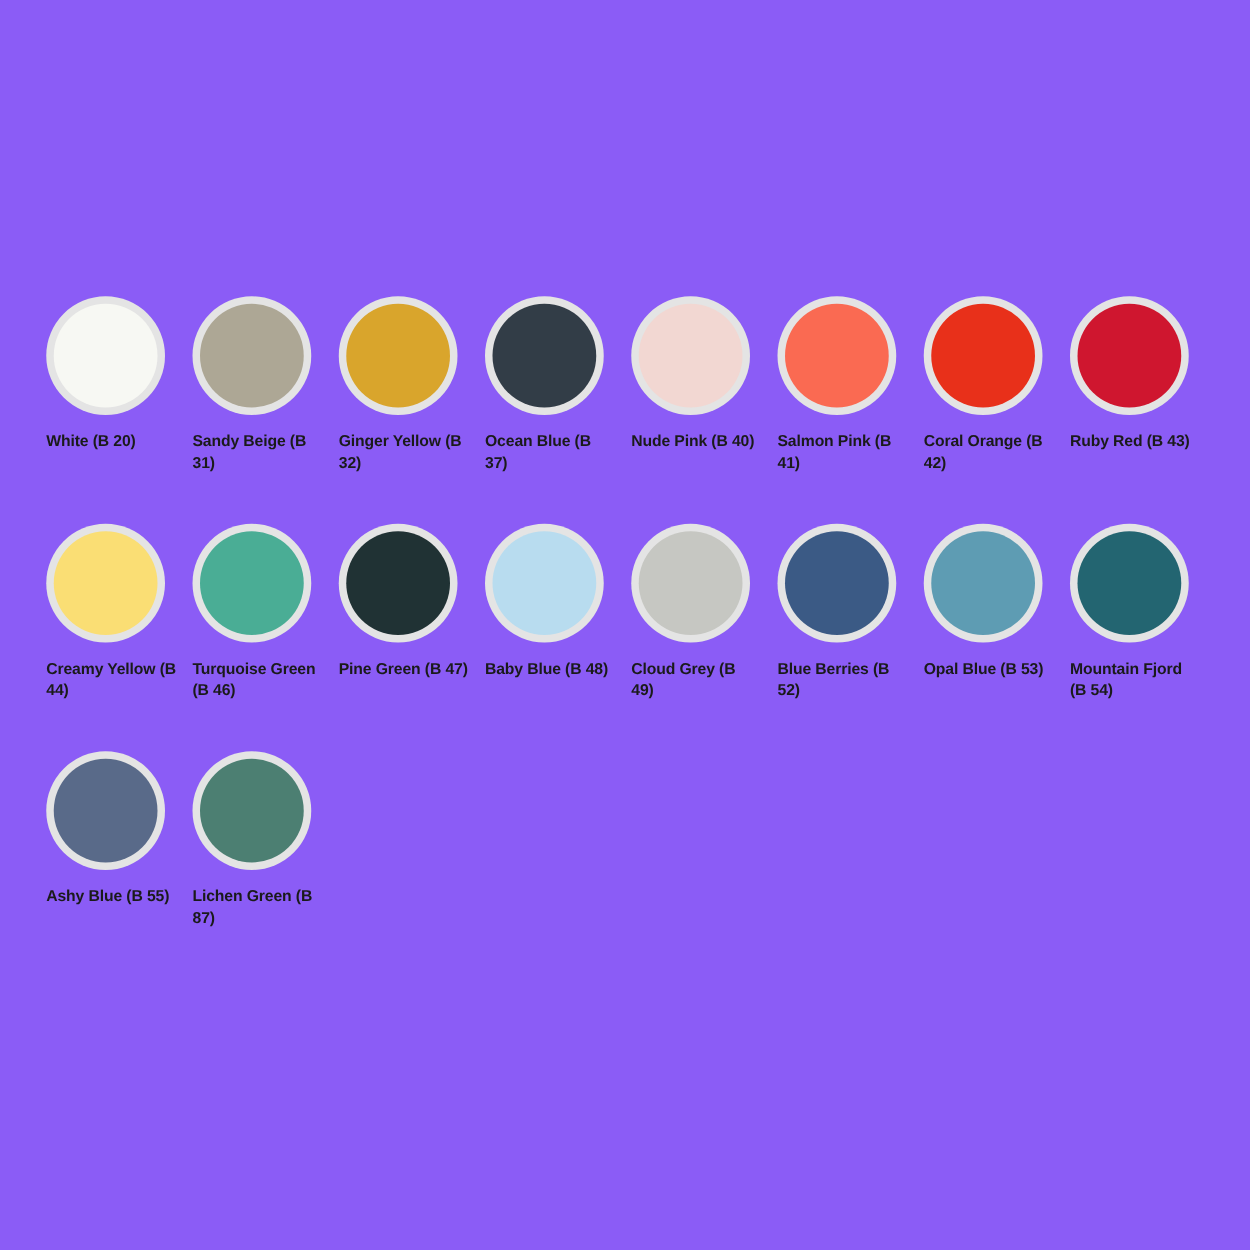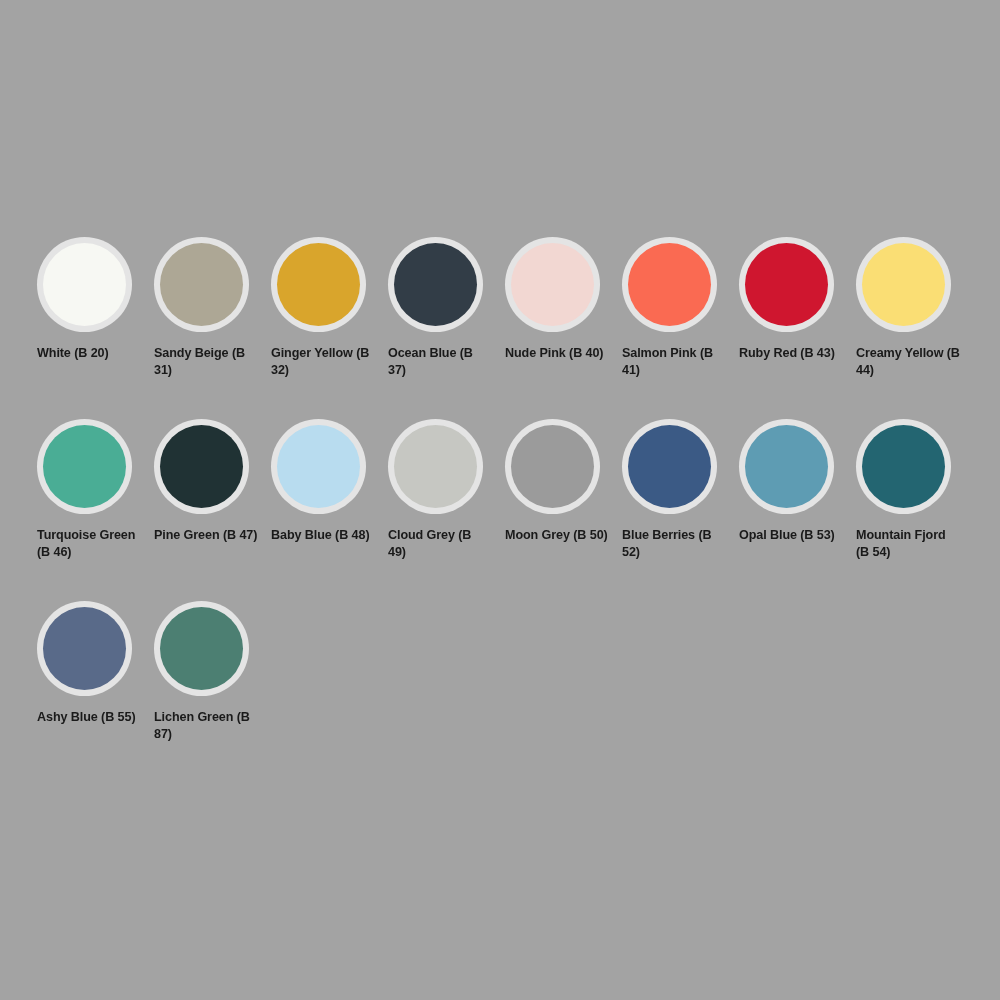--- a/index.html
+++ b/index.html
@@ -9,21 +9,21 @@
     height: 1000px;
     background: #ffffff;
     font-family: "Liberation Sans", sans-serif;
     overflow: hidden;
   }
 
   #palette-page {
     position: relative;
     width: 1000px;
     height: 1000px;
-    background: #a3a3a3;
+    background: #8b5cf6;
   }
 
   #swatch-grid {
     position: absolute;
     left: 37px;
     top: 237px;
     width: 940px;
     display: grid;
     grid-template-columns: repeat(8, 117px);
     grid-auto-rows: 182px;
@@ -104,20 +104,26 @@
         <div class="swatch-label">Nude Pink (B 40)</div>
       </div>
       <div class="swatch-cell">
         <div class="swatch-ring" style="background: rgb(228, 228, 228);">
           <div class="swatch-disc" style="background: rgb(250, 106, 82);"></div>
         </div>
         <div class="swatch-label">Salmon Pink (B 41)</div>
       </div>
       <div class="swatch-cell">
         <div class="swatch-ring" style="background: rgb(228, 228, 228);">
+          <div class="swatch-disc" style="background: rgb(232, 48, 26);"></div>
+        </div>
+        <div class="swatch-label">Coral Orange (B 42)</div>
+      </div>
+      <div class="swatch-cell">
+        <div class="swatch-ring" style="background: rgb(228, 228, 228);">
           <div class="swatch-disc" style="background: rgb(207, 22, 47);"></div>
         </div>
         <div class="swatch-label">Ruby Red (B 43)</div>
       </div>
       <div class="swatch-cell">
         <div class="swatch-ring" style="background: rgb(228, 228, 228);">
           <div class="swatch-disc" style="background: rgb(250, 222, 116);"></div>
         </div>
         <div class="swatch-label">Creamy Yellow (B 44)</div>
       </div>
@@ -140,26 +146,20 @@
         <div class="swatch-label">Baby Blue (B 48)</div>
       </div>
       <div class="swatch-cell">
         <div class="swatch-ring" style="background: rgb(228, 228, 228);">
           <div class="swatch-disc" style="background: rgb(198, 199, 194);"></div>
         </div>
         <div class="swatch-label">Cloud Grey (B 49)</div>
       </div>
       <div class="swatch-cell">
         <div class="swatch-ring" style="background: rgb(228, 228, 228);">
-          <div class="swatch-disc" style="background: rgb(155, 155, 155);"></div>
-        </div>
-        <div class="swatch-label">Moon Grey (B 50)</div>
-      </div>
-      <div class="swatch-cell">
-        <div class="swatch-ring" style="background: rgb(228, 228, 228);">
           <div class="swatch-disc" style="background: rgb(59, 90, 133);"></div>
         </div>
         <div class="swatch-label">Blue Berries (B 52)</div>
       </div>
       <div class="swatch-cell">
         <div class="swatch-ring" style="background: rgb(228, 228, 228);">
           <div class="swatch-disc" style="background: rgb(94, 156, 179);"></div>
         </div>
         <div class="swatch-label">Opal Blue (B 53)</div>
       </div>

